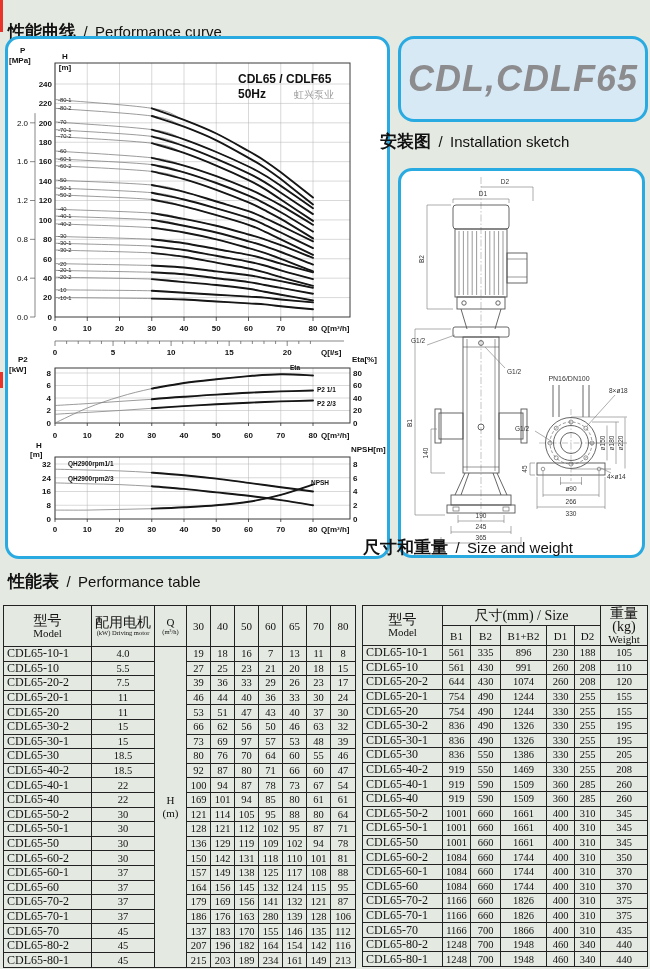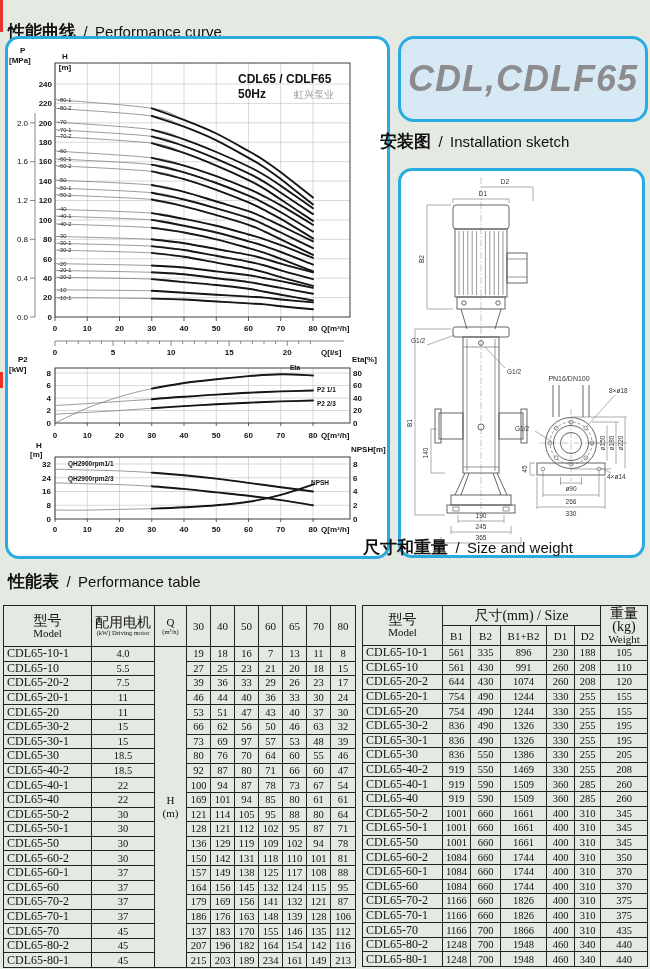--- a/index.html
+++ b/index.html
@@ -743,21 +743,21 @@
         <td>132</td>
         <td>121</td>
         <td>87</td>
       </tr>
       <tr>
         <td class="model">CDL65-70-1</td>
         <td>37</td>
         <td>186</td>
         <td>176</td>
         <td>163</td>
-        <td>148</td>
+        <td>280</td>
         <td>139</td>
         <td>128</td>
         <td>106</td>
       </tr>
       <tr>
         <td class="model">CDL65-70</td>
         <td>45</td>
         <td>137</td>
         <td>183</td>
         <td>170</td>

